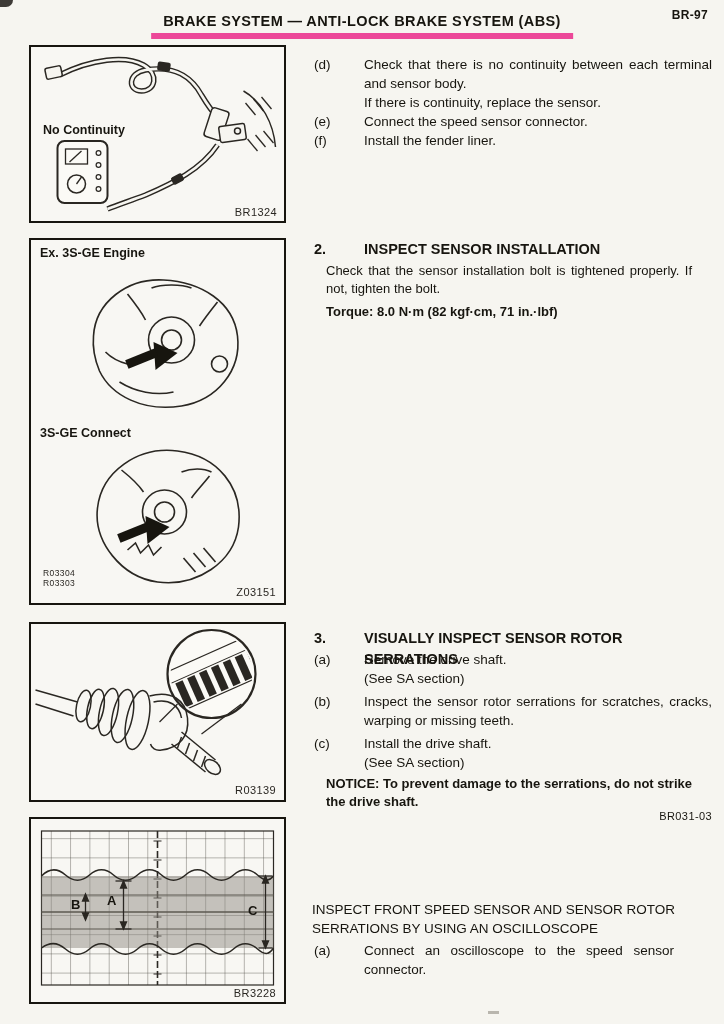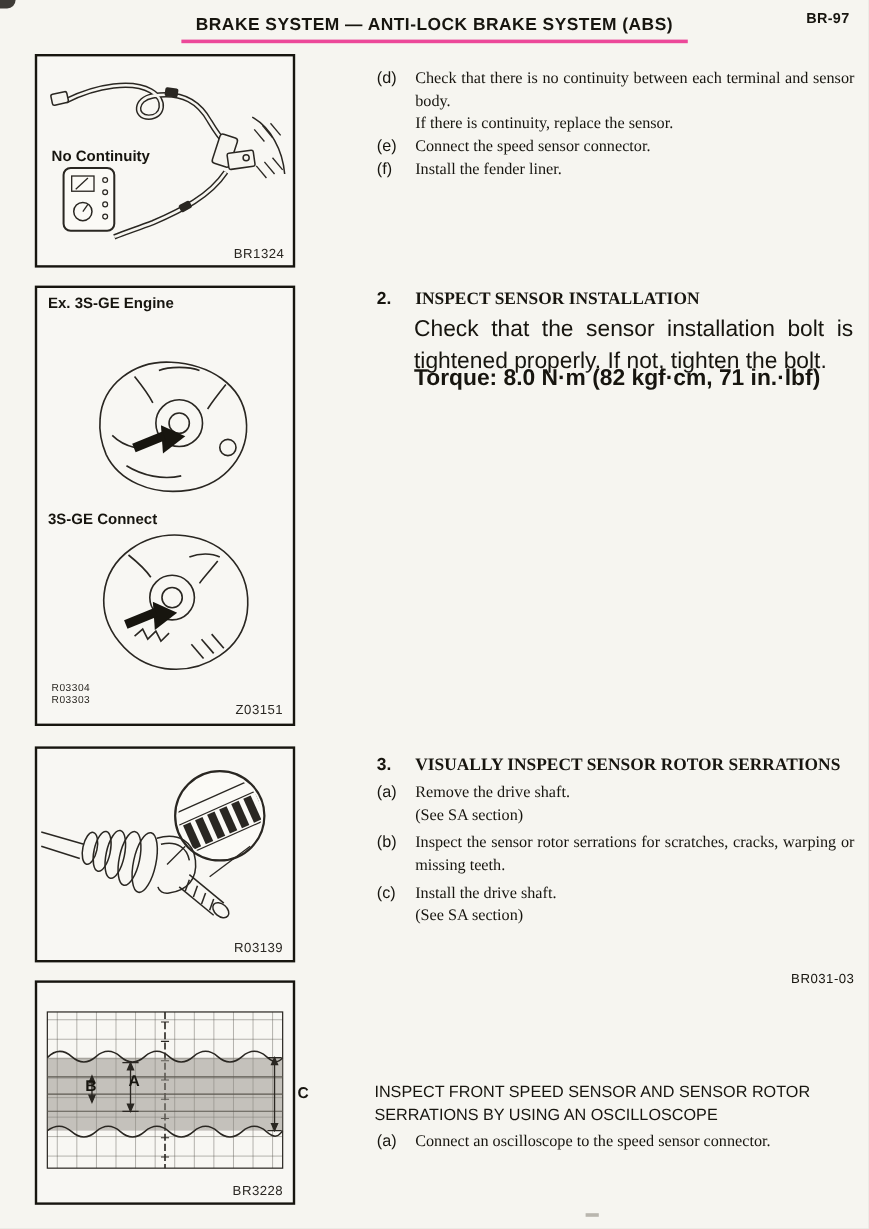--- a/index.html
+++ b/index.html
@@ -6,40 +6,40 @@
   .page{position:relative;width:724px;height:1024px;background:#f6f5f0;
         font-family:"Liberation Sans",sans-serif;color:#17150f;overflow:hidden;}
 
   .scan-mark{position:absolute;left:0;top:0;width:13px;height:7px;background:#2a2722;
              border-radius:0 0 7px 0;opacity:.9;}
   .scan-mark2{position:absolute;left:488px;top:1011px;width:11px;height:3px;background:#b9b6ae;}
 
   .page-number{position:absolute;top:8px;right:16px;font-size:12px;font-weight:700;letter-spacing:.3px;}
   .header-title{position:absolute;top:13px;left:50%;transform:translateX(-50%);
                 font-size:14.5px;font-weight:700;letter-spacing:.4px;white-space:nowrap;
-                border-bottom:3px solid #ec4899;padding:0 12px 4px;}
-
-  .figbox{position:absolute;left:29px;width:217px;margin:0;border:2px solid #17150f;
+                border-bottom:6px solid #ec4899;padding:0 12px 4px;}
+
+  .figbox{position:absolute;left:29px;width:257px;margin:0;border:2px solid #17150f;
           background:#f8f7f3;box-sizing:border-box;}
   .figbox svg{display:block;width:100%;height:100%;}
   .fig1{top:45px;height:178px;}
   .fig2{top:238px;height:367px;}
   .fig3{top:622px;height:180px;}
   .fig4{top:817px;height:187px;}
   .figlabel{position:absolute;font-size:12.5px;font-weight:700;white-space:nowrap;}
   .figcode{position:absolute;font-size:11px;letter-spacing:.4px;color:#2a2722;white-space:nowrap;}
   .figcode-stack{position:absolute;left:12px;bottom:14px;font-size:8.5px;line-height:1.25;
                  letter-spacing:.4px;color:#2a2722;}
 
   .titem{position:absolute;left:312px;width:400px;font-size:13.5px;line-height:1.42;}
   .titem .marker{position:absolute;left:2px;top:0;}
-  .titem .body{margin-left:34px;text-align:justify;font-family:Liberation Serif, serif;}
+  .titem .body{margin-left:52px;text-align:justify;}
   .titem.head{font-weight:700;font-size:14.5px;}
   .titem.head .body{text-align:left;}
-  .plain{position:absolute;left:345px;width:366px;font-size:19px;line-height:1.42;text-align:justify;}
+  .plain{position:absolute;left:326px;width:366px;font-size:13px;line-height:1.42;text-align:justify;}
   .bold{font-weight:700;}
 
   .sec-code{position:absolute;left:560px;top:810px;width:152px;text-align:right;
             font-size:11px;letter-spacing:.4px;}
   .sec-title{position:absolute;left:312px;top:818px;width:402px;font-size:20px;font-weight:700;
              line-height:1.4;letter-spacing:.2px;}
   .sec-sub{position:absolute;left:312px;top:901px;width:382px;font-size:13.5px;font-weight:400;line-height:1.4;}
 
   .wave-label{position:absolute;font-size:13px;font-weight:700;}
 </style>
@@ -261,20 +261,21 @@
     <span class="marker">(b)</span>
     <div class="body">Inspect the sensor rotor serrations for scratches, cracks, warping or missing teeth.</div>
   </div>
   <div class="titem" style="top:734px;">
     <span class="marker">(c)</span>
     <div class="body">
       <div>Install the drive shaft.</div>
       <div>(See SA section)</div>
     </div>
   </div>
+  <div class="plain bold" style="top:775px;">NOTICE: To prevent damage to the serrations, do not strike the drive shaft.</div>
 
   <div class="sec-code">BR031-03</div>
   <div class="sec-sub">INSPECT FRONT SPEED SENSOR AND SENSOR ROTOR SERRATIONS BY USING AN OSCILLOSCOPE</div>
   <div class="titem" style="top:941px;width:362px;">
     <span class="marker">(a)</span>
     <div class="body">Connect an oscilloscope to the speed sensor connector.</div>
   </div>
 
 </div>
 

